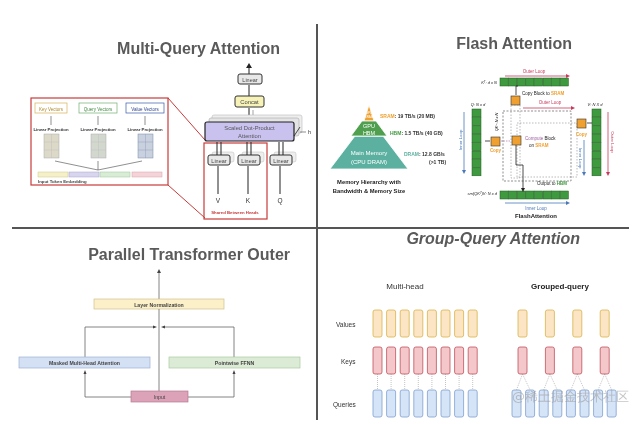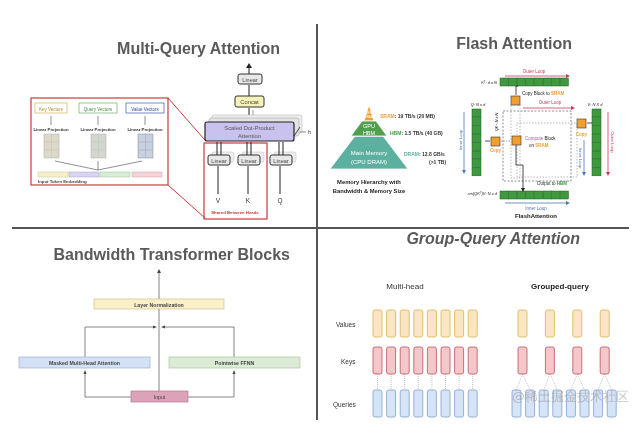--- a/index.html
+++ b/index.html
@@ -12,21 +12,21 @@
   .watermark { position: absolute; left: 512px; top: 388px; font-size: 13px; color: rgba(150,150,150,0.55); font-family: "DejaVu Sans", sans-serif; white-space: nowrap; }
 </style>
 </head>
 <body>
 
 <div class="divider-v"></div>
 <div class="divider-h"></div>
 
 <div class="title" style="left:60px; top:40px; width:220px;">Multi-Query Attention</div>
 <div class="title" style="left:392px; top:35px; width:180px;">Flash Attention</div>
-<div class="title" style="left:30px; top:246px; width:260px;">Bandwidth Transformer Blocks</div>
+<div class="title" style="left:30px; top:246px; width:260px;">Parallel Transformer Outer</div>
 <div class="title" style="left:370px; top:230px; width:210px;font-style:italic;">Group-Query Attention</div>
 
 <svg class="abs" style="left:0; top:0;" width="316" height="227">
 
   <line x1="168" y1="98" x2="205" y2="140" stroke="#c83a3a" stroke-width="1"></line>
   <line x1="168" y1="185" x2="205" y2="218" stroke="#c83a3a" stroke-width="1"></line>
 
   <rect x="31" y="98" width="137" height="87" fill="#fff" stroke="#c83a3a" stroke-width="1.2"></rect>
 
   <rect x="35" y="103" width="32" height="10" fill="#fff" stroke="#d6b258" stroke-width="0.7"></rect>

